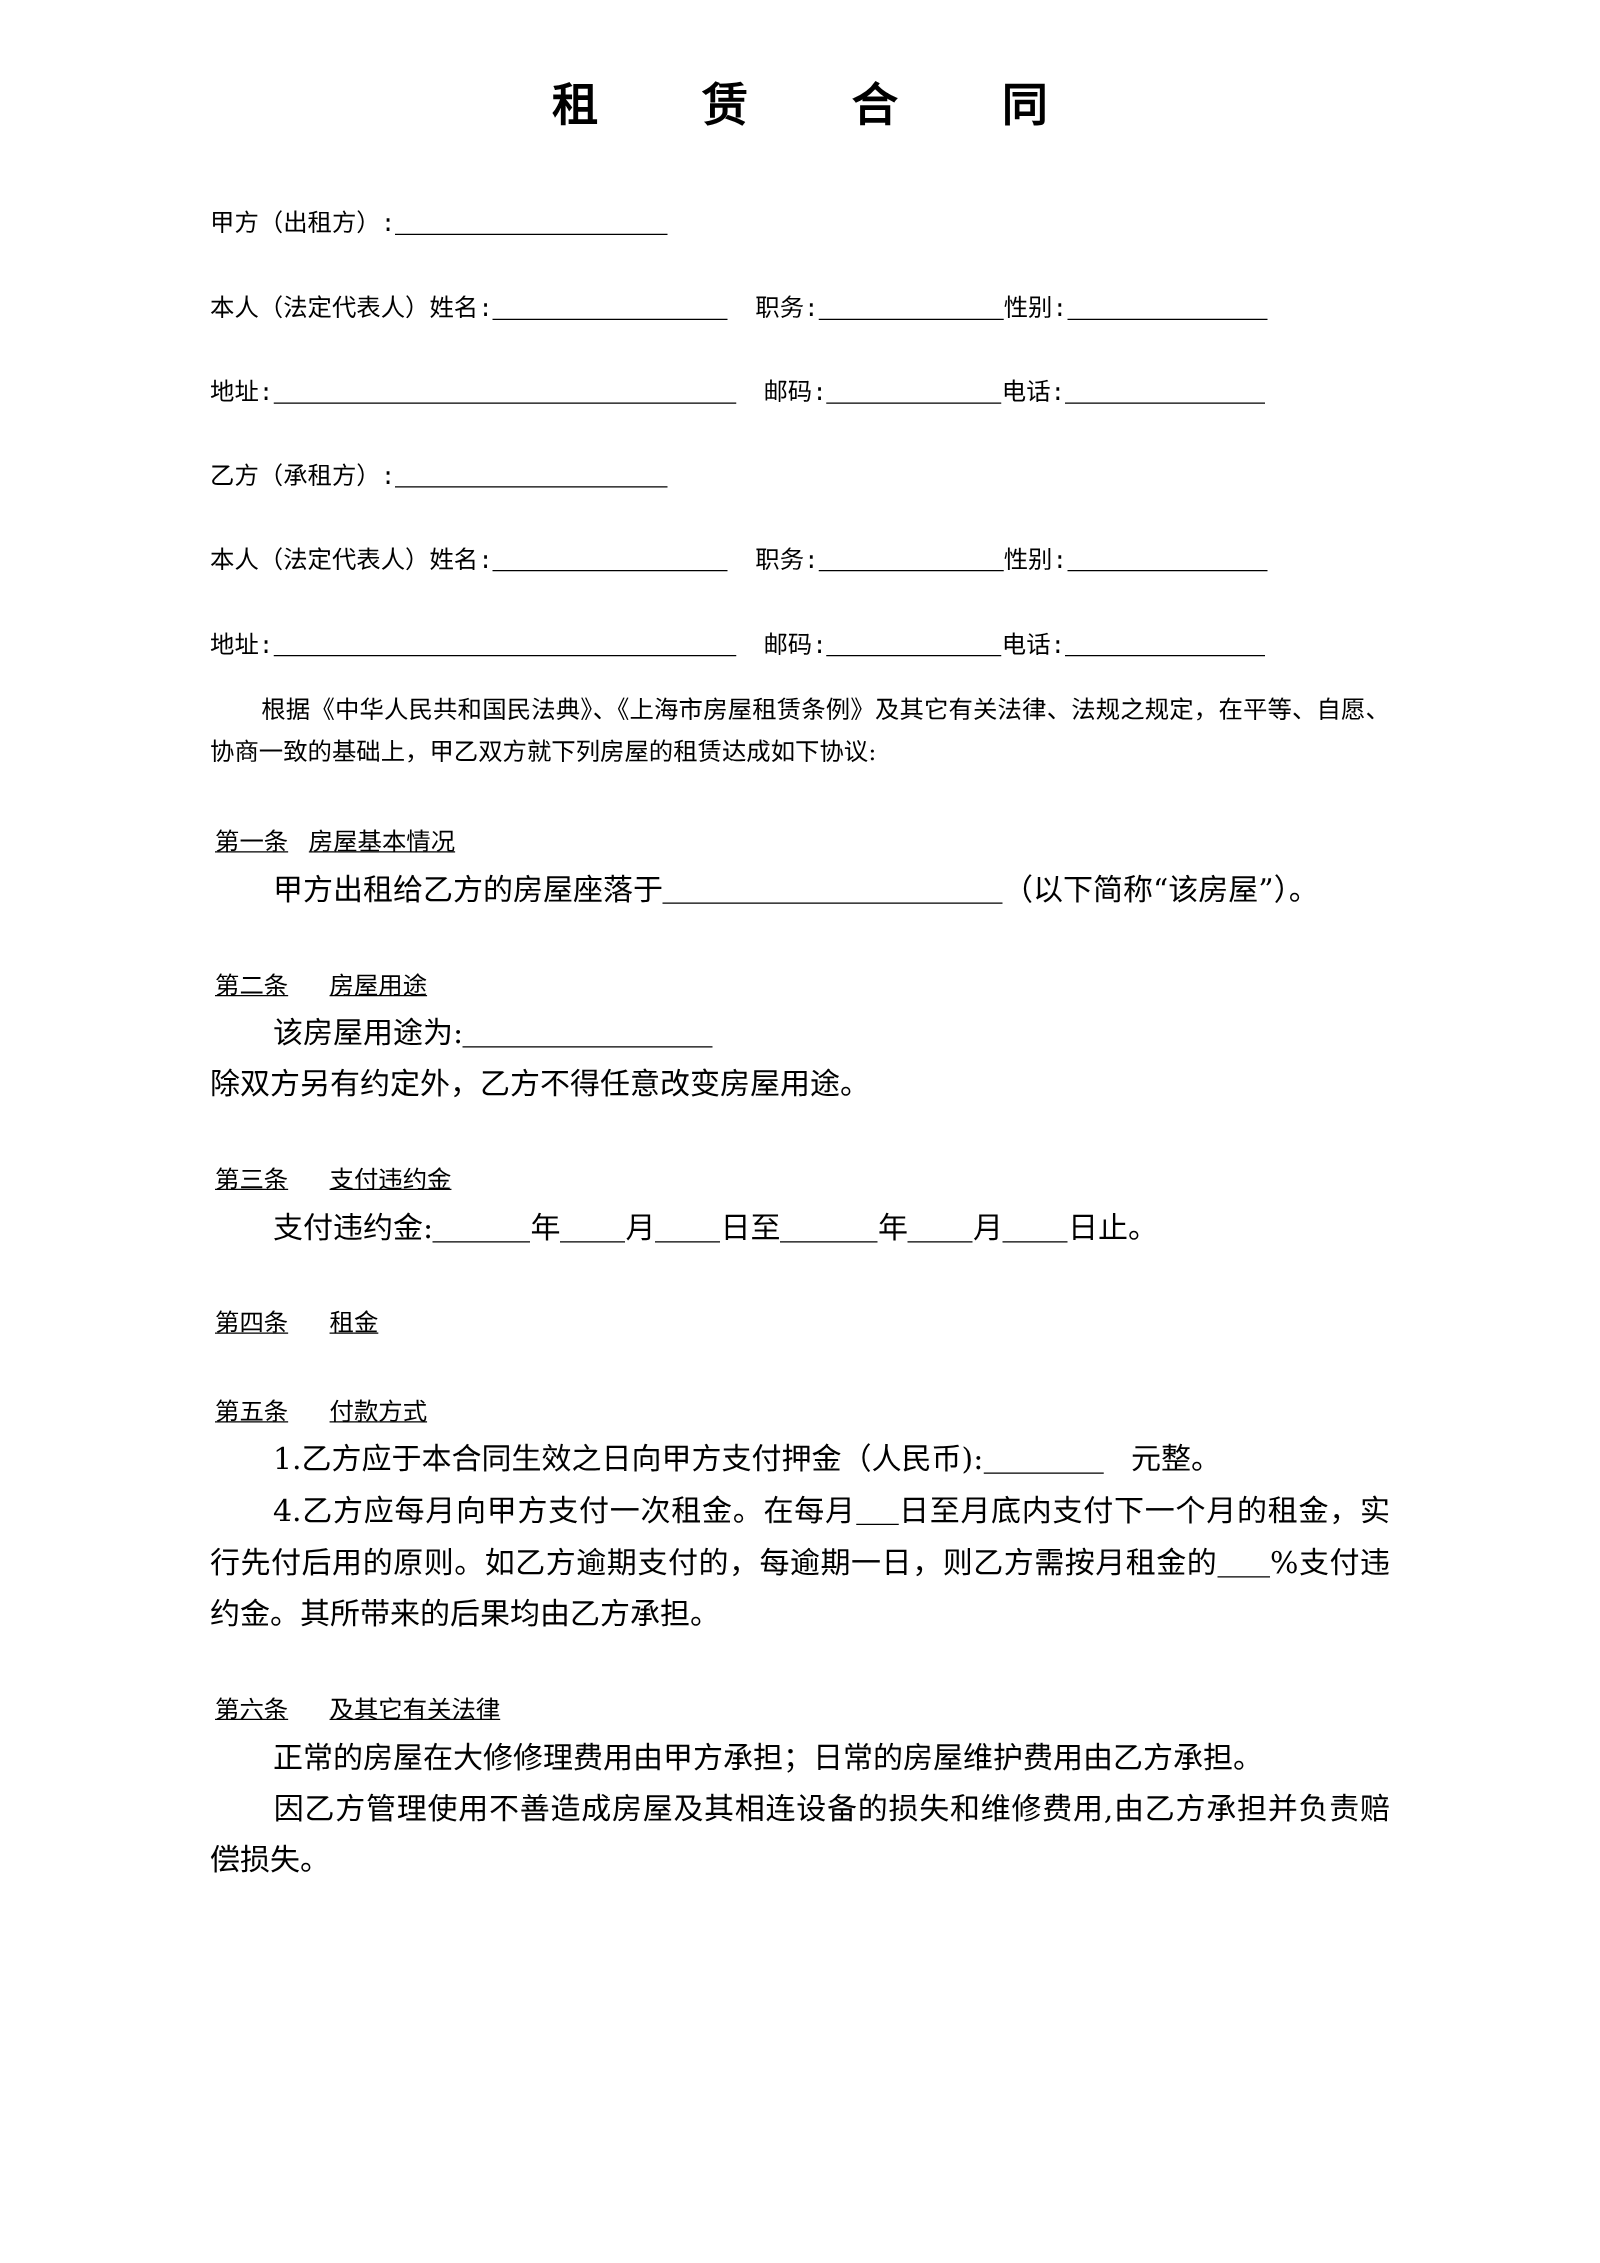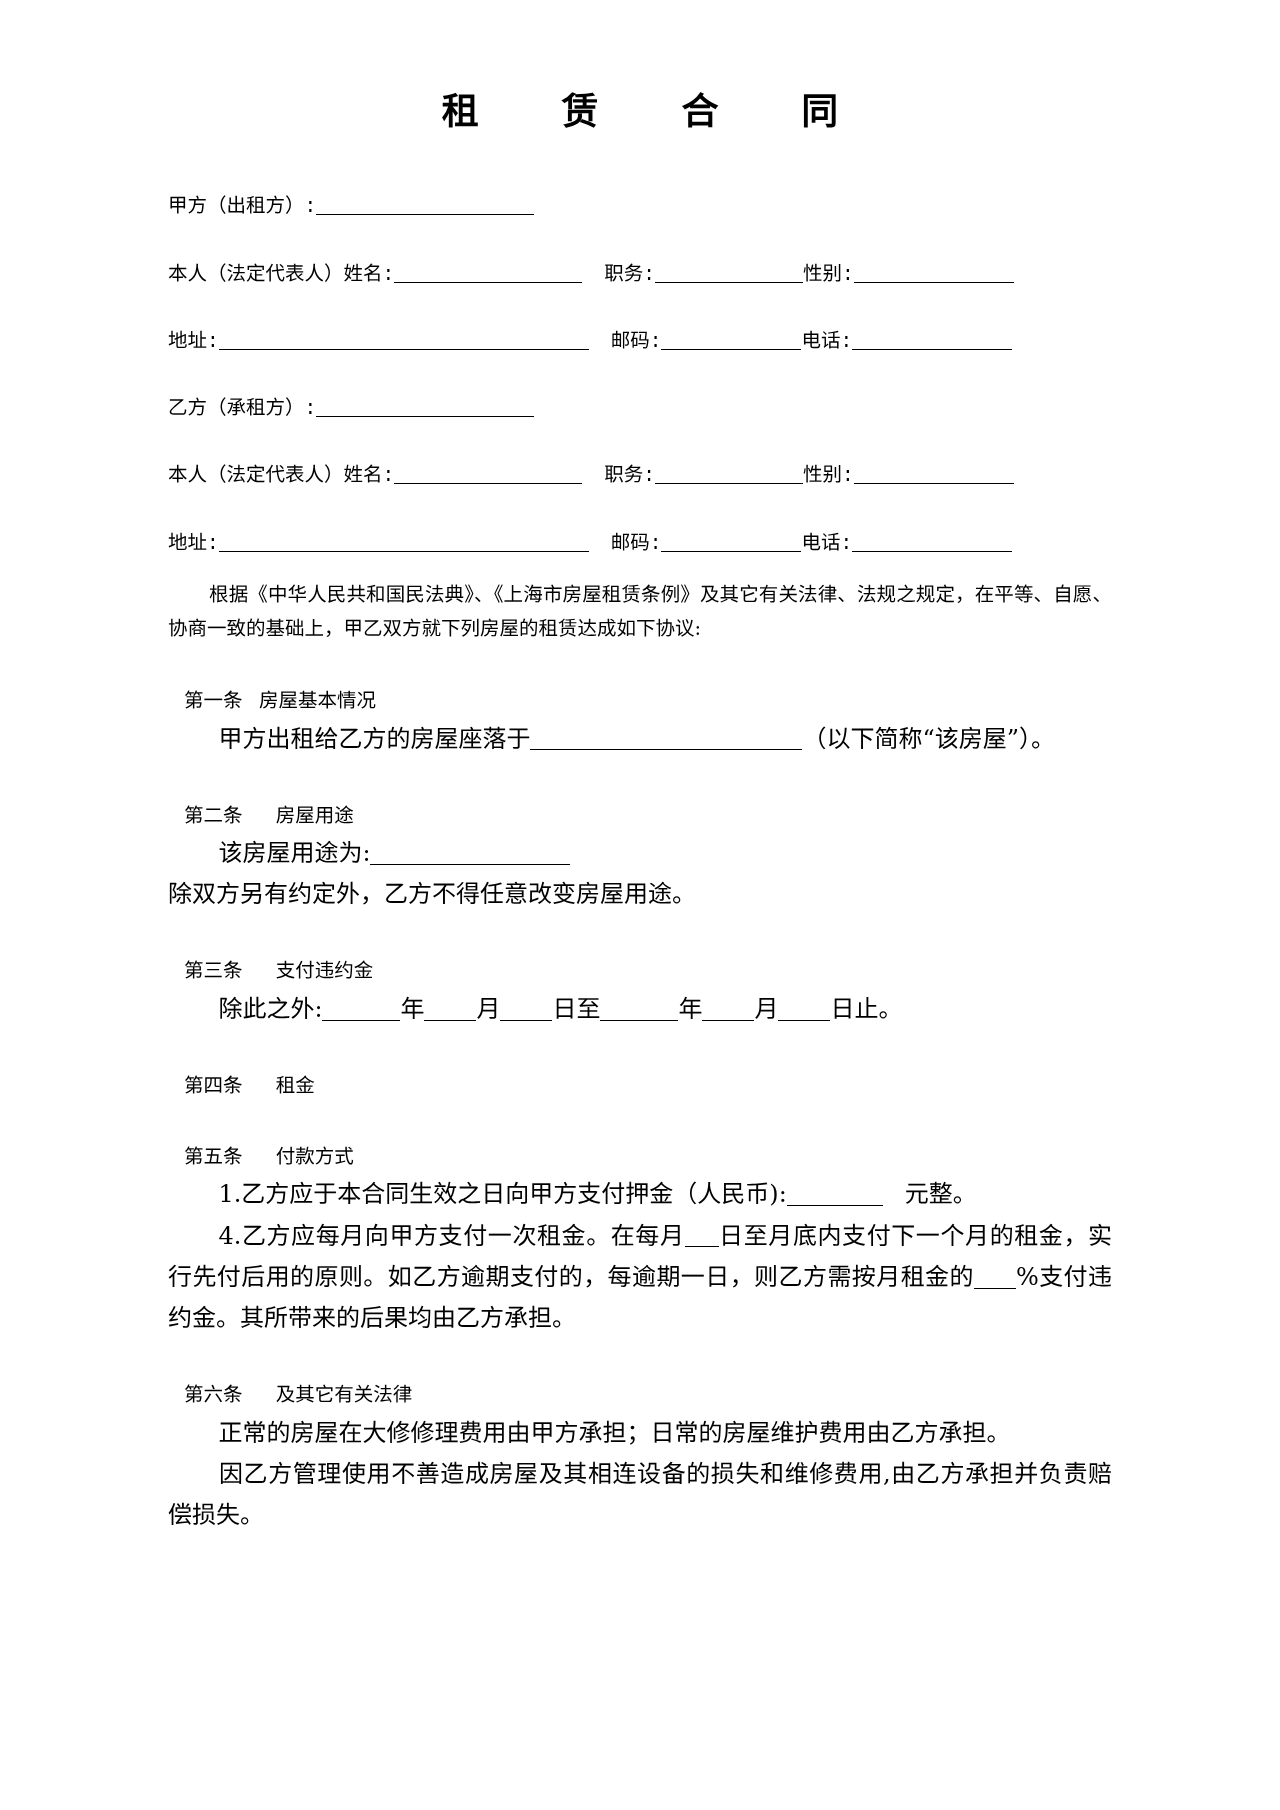--- a/index.html
+++ b/index.html
@@ -32,21 +32,21 @@
   }
 
   
   .doc-title {
     text-align: center;
     font-size: 37px;
     font-weight: 700;
     letter-spacing: 0.62em;
     text-indent: 0.62em;
     margin: 0;
-    padding-top: 88px;
+    padding-top: 61px;
     line-height: 1.25;
     font-family: "DejaVu Serif", "Liberation Serif", serif;
   }
 
   
   .party-block {
     margin-top: 57px;
   }
   .form-row {
     font-size: 19.5px;
@@ -83,21 +83,22 @@
     text-justify: inter-ideograph;
   }
   .intro .indent { display: inline-block; width: 2.1em; }
 
   .article {
     margin-top: 40px;
   }
   .art-head {
     font-size: 19.5px;
     line-height: 1.6;
-    margin: 0 0 2px 16px;
+    margin: 0 0 2px 4px;
+    text-decoration: underline;
   }
   .art-head .sp { display: inline-block; width: 0.85em; }
   .art-body {
     font-size: 24px;
     line-height: 1.72;
     margin: 0;
     text-align: justify;
     text-justify: inter-ideograph;
   }
   .art-body .indent { display: inline-block; width: 2.1em; }
@@ -171,21 +172,21 @@
         <span class="indent"></span><span>该房屋用途为:</span><span class="blank w-use"></span>
       </p>
       <p class="art-body">除双方另有约定外，乙方不得任意改变房屋用途。</p>
     </div>
 
     <div class="article">
       <div class="art-head">
         <span>第三条</span><span class="sp"></span><span class="sp"></span><span>支付违约金</span>
       </div>
       <p class="art-body nowrap">
-        <span class="indent"></span><span>除此之外:</span><span class="blank w-year"></span><span>年</span><span class="blank w-month"></span><span>月</span><span class="blank w-day"></span><span>日至</span><span class="blank w-year"></span><span>年</span><span class="blank w-month"></span><span>月</span><span class="blank w-day"></span><span>日止。</span>
+        <span class="indent"></span><span>支付违约金:</span><span class="blank w-year"></span><span>年</span><span class="blank w-month"></span><span>月</span><span class="blank w-day"></span><span>日至</span><span class="blank w-year"></span><span>年</span><span class="blank w-month"></span><span>月</span><span class="blank w-day"></span><span>日止。</span>
       </p>
     </div>
 
     <div class="article">
       <div class="art-head">
         <span>第四条</span><span class="sp"></span><span class="sp"></span><span>租金</span>
       </div>
     </div>
 
     <div class="article">

